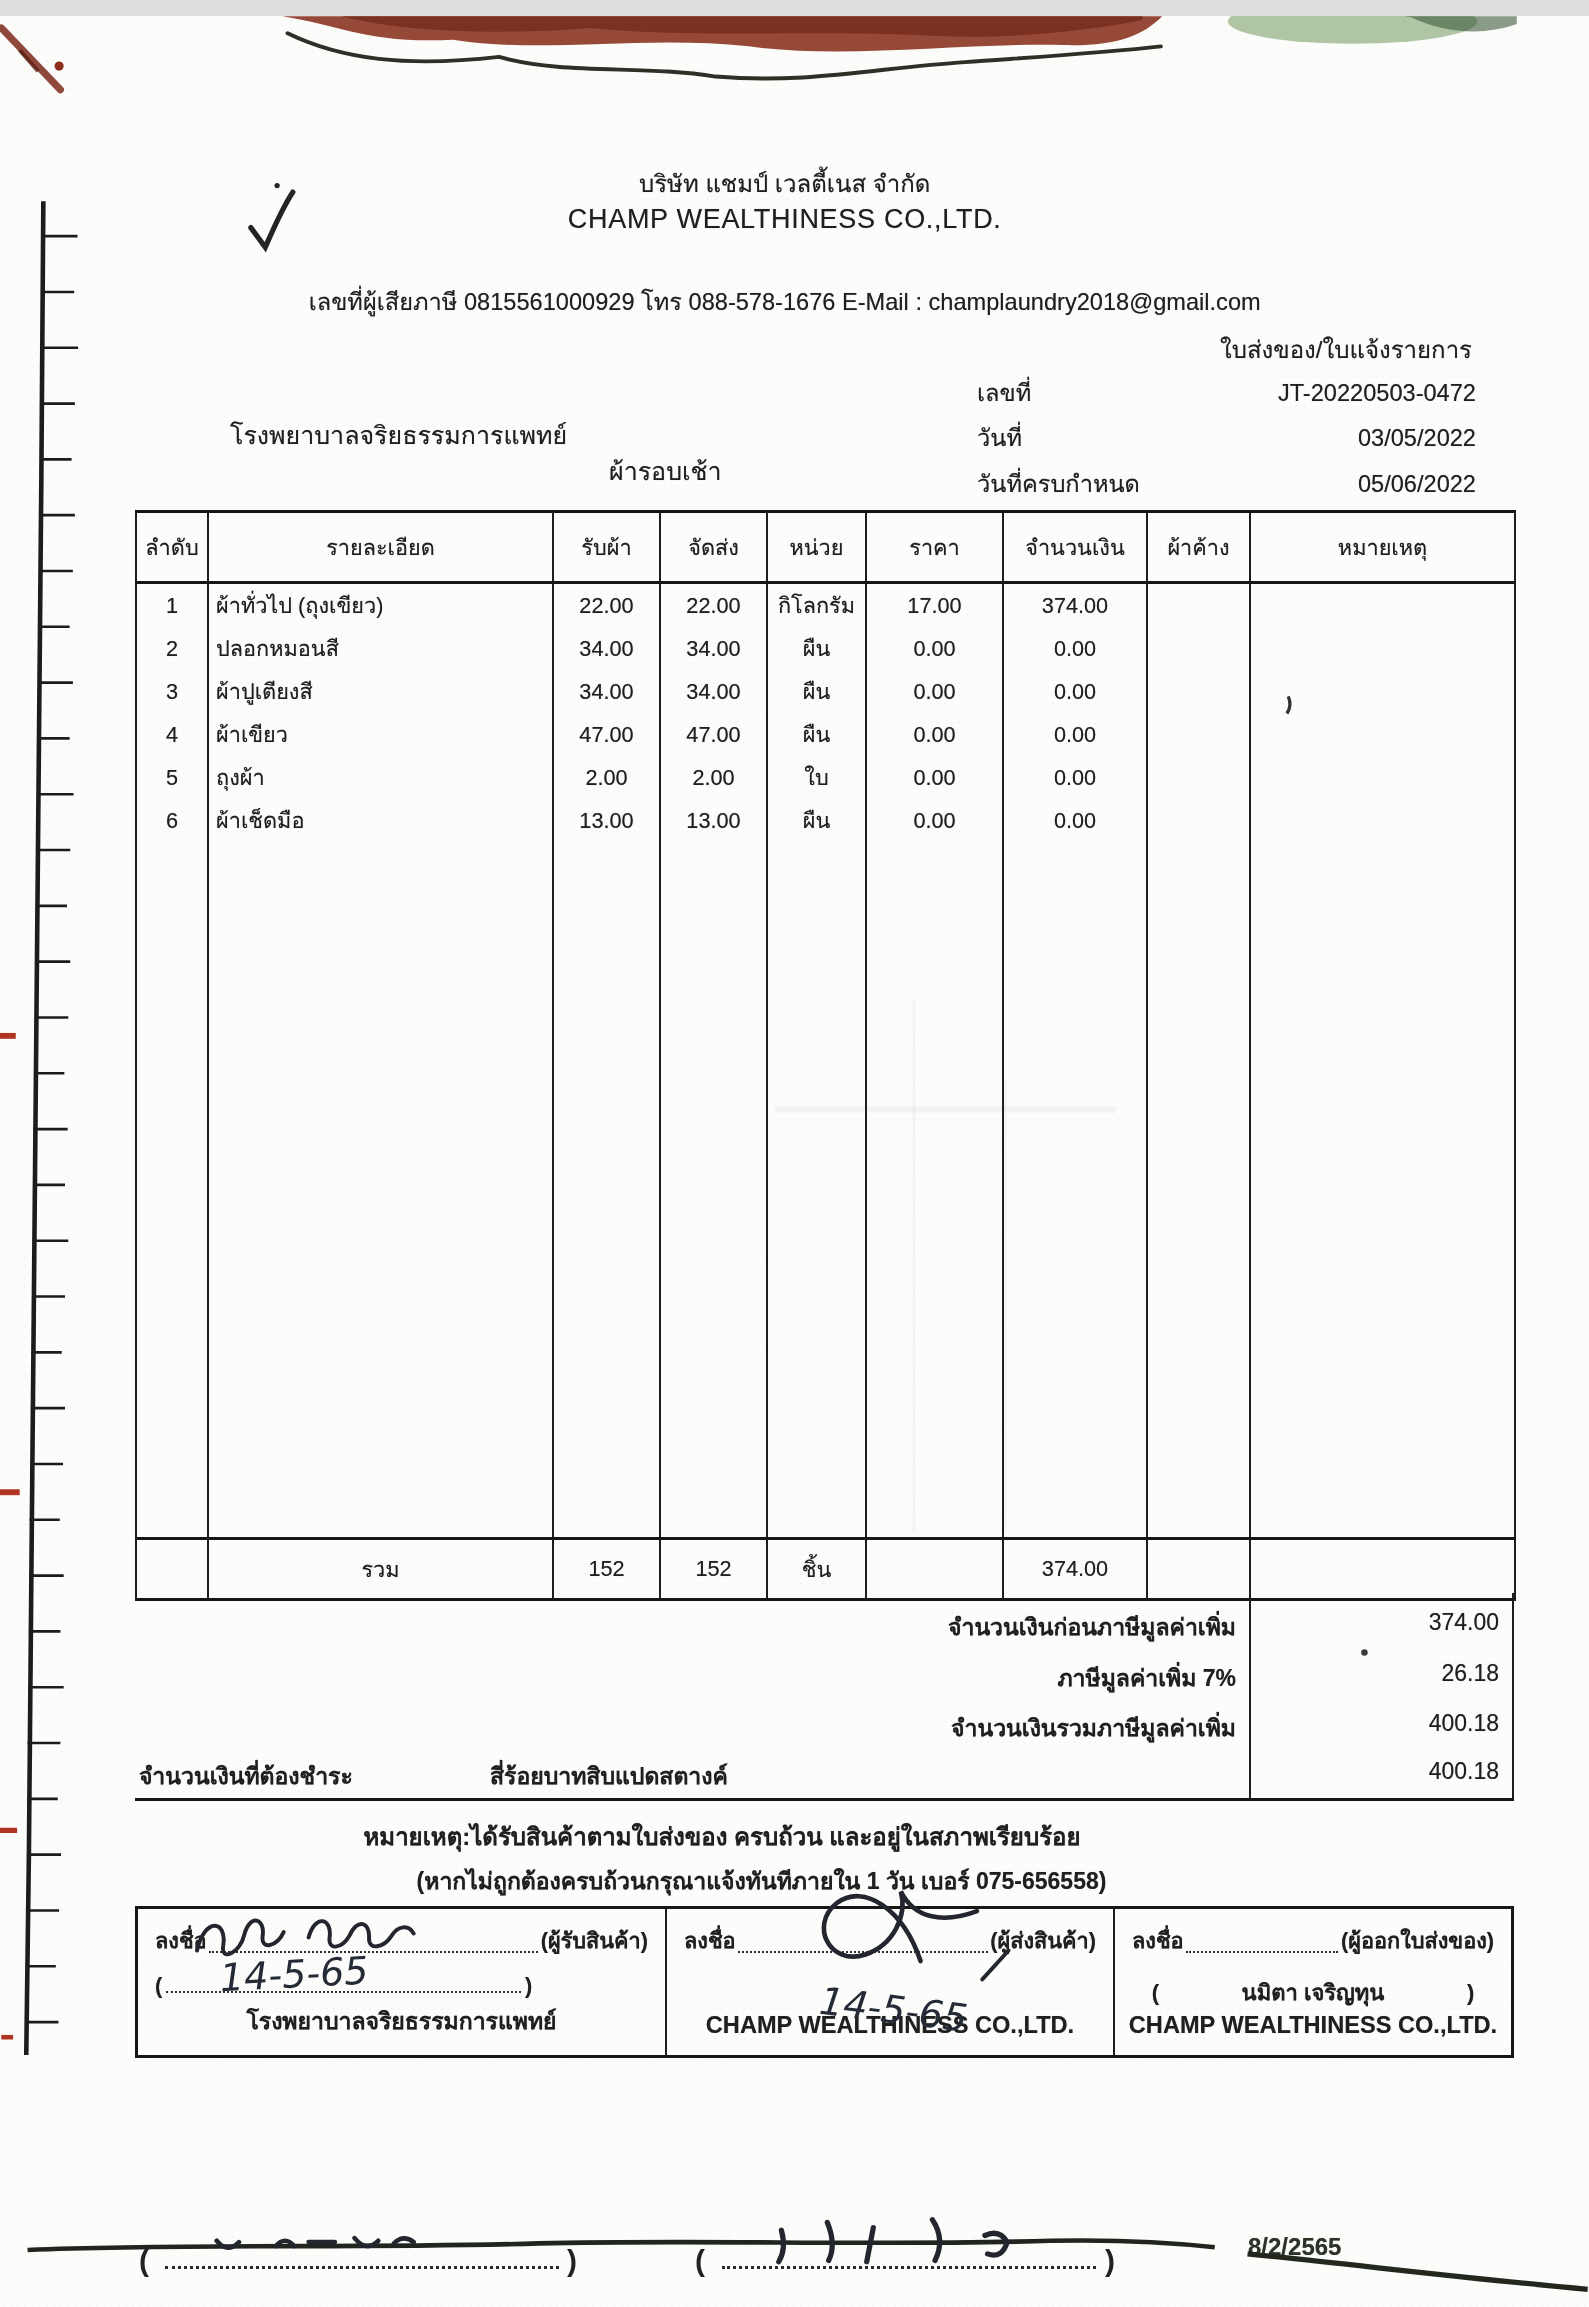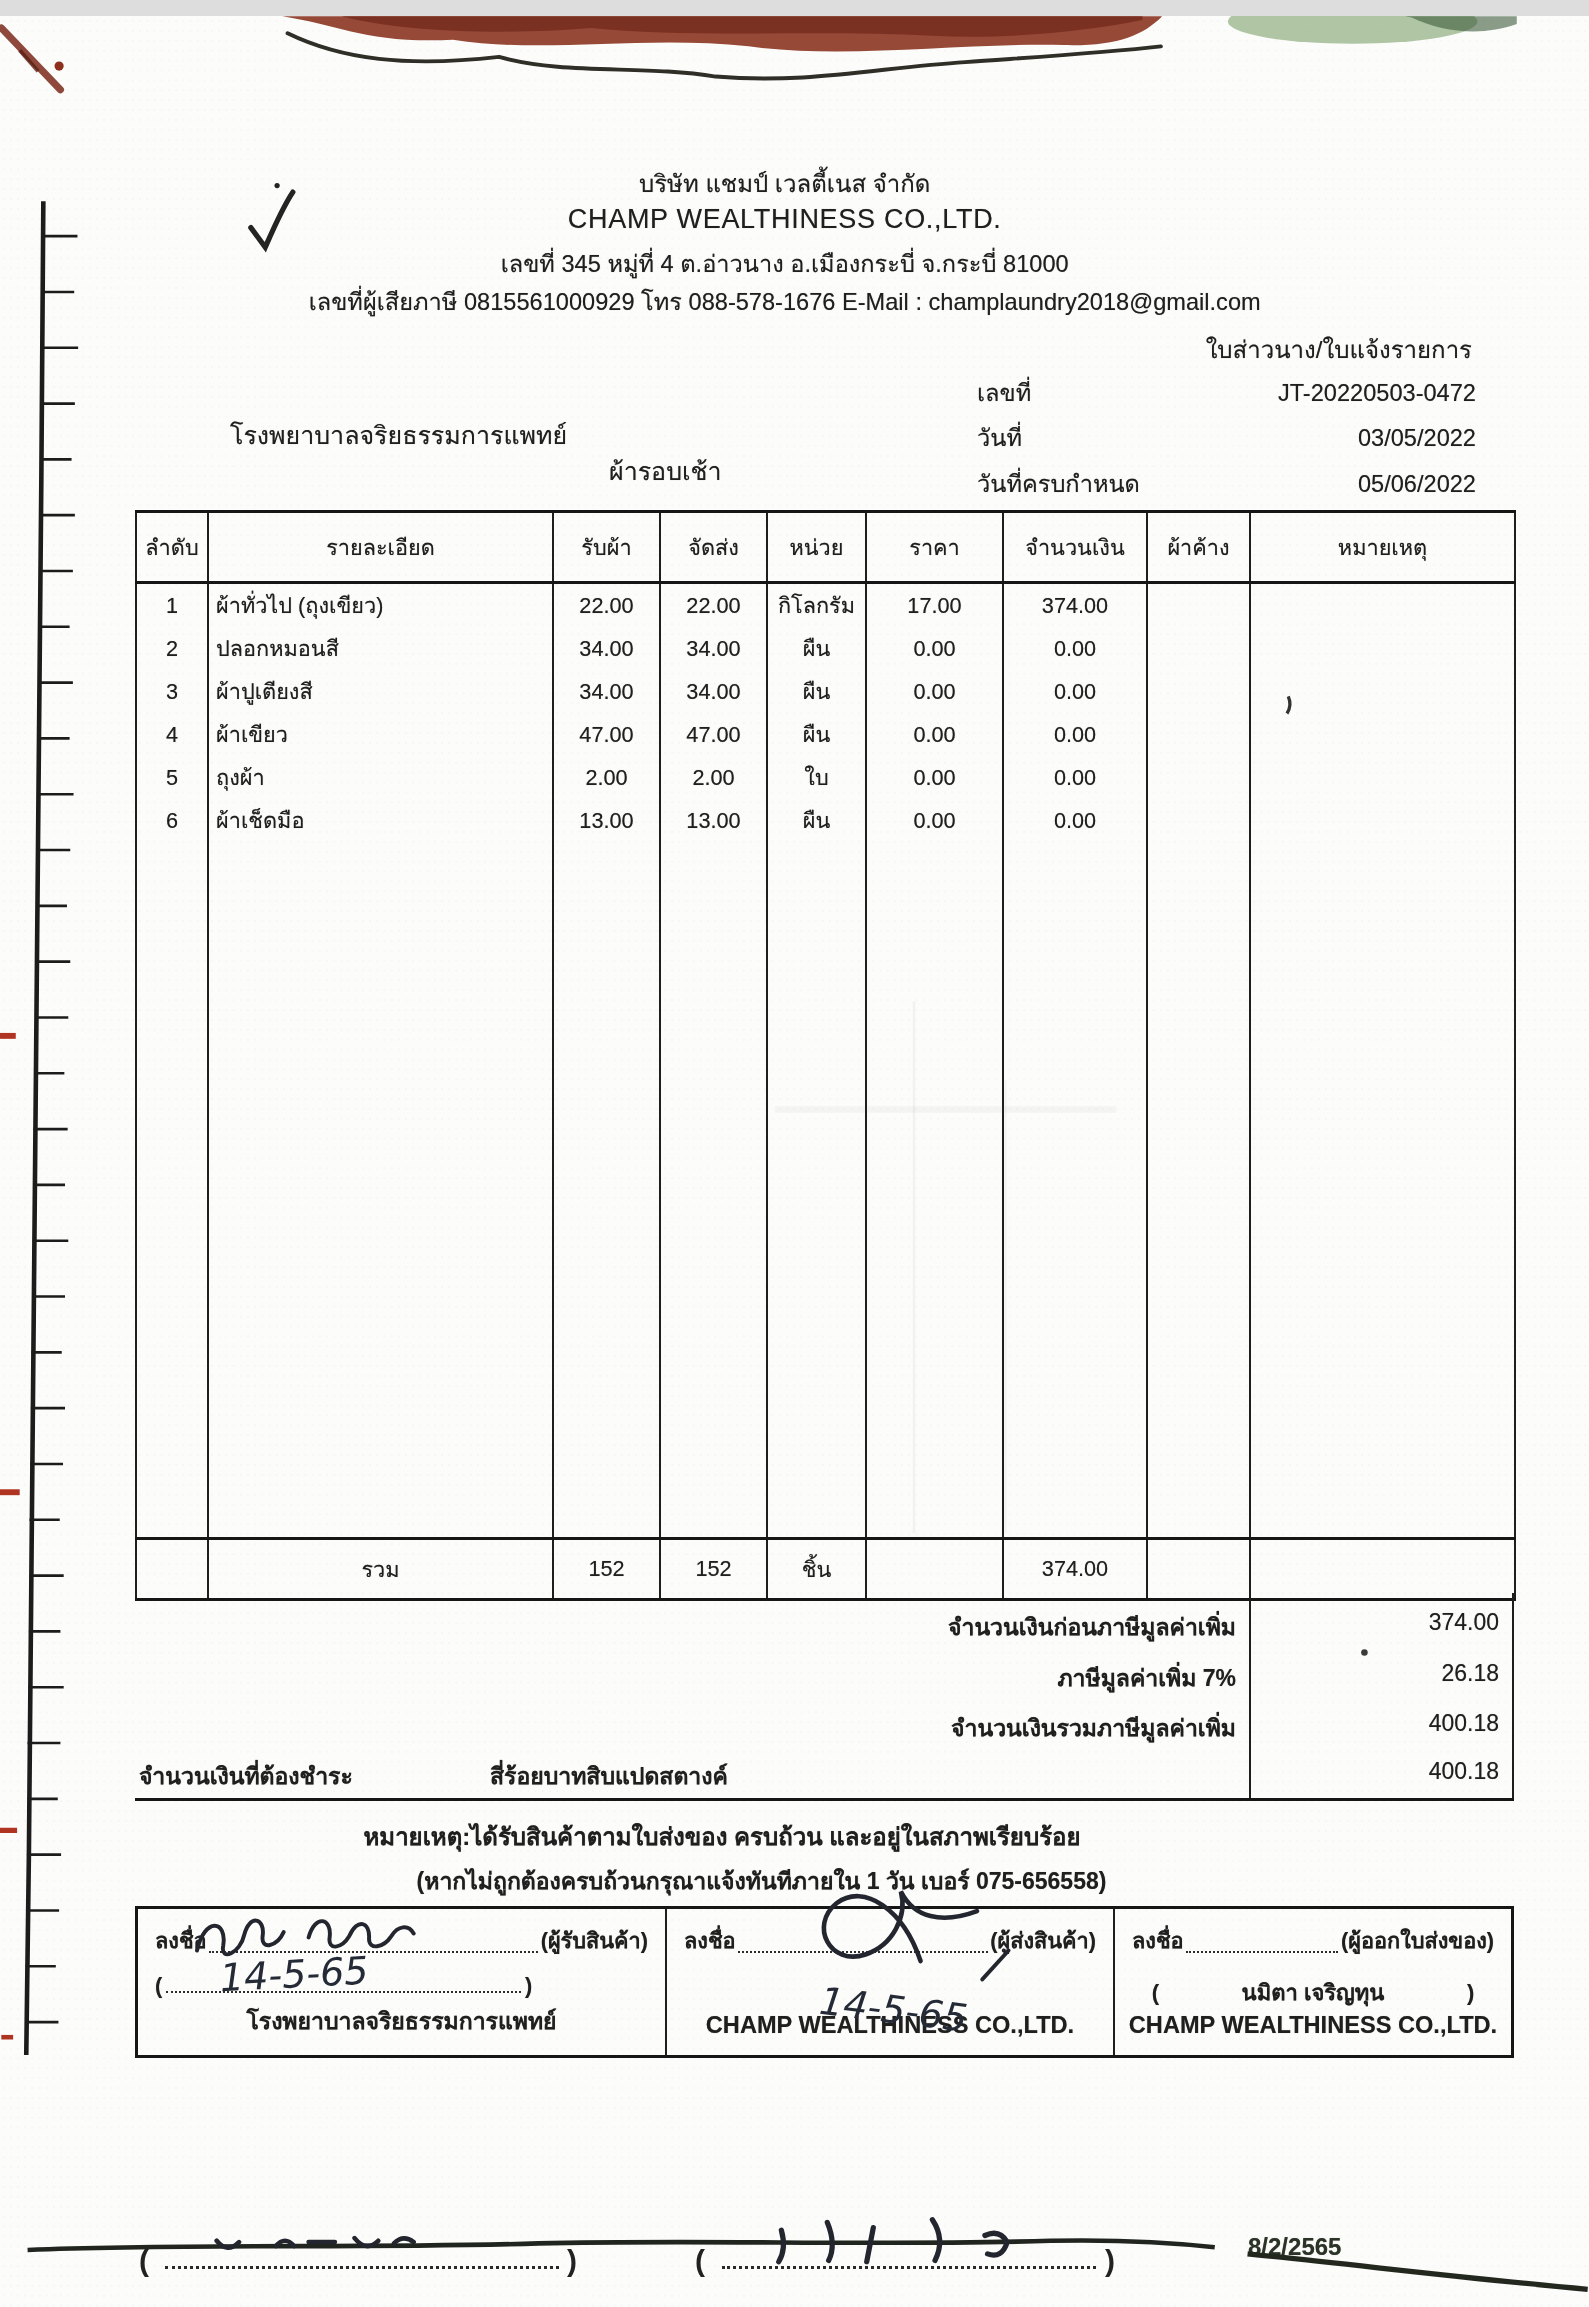--- a/index.html
+++ b/index.html
@@ -100,24 +100,23 @@
   svg.art2{position:absolute;left:0;top:0;z-index:12;pointer-events:none;}
   .hw{font-family:"DejaVu Sans", sans-serif;font-style:italic;fill:#242a36;}
 </style>
 </head>
 <body>
 
 <div class="page">
 
   <div class="hline h-th pr">บริษัท แชมป์ เวลตี้เนส จำกัด</div>
   <div class="hline h-en pr">CHAMP WEALTHINESS CO.,LTD.</div>
-  <div class="hline h-ad pr">เลขที่ 345 หมู่ที่ 4 ต.อ่าวนาง อ.เมืองกระบี่ จ.กระบี่ 81000</div>
   <div class="hline h-tax pr">เลขที่ผู้เสียภาษี 0815561000929 โทร 088-578-1676 E-Mail : champlaundry2018@gmail.com</div>
 
-  <div class="doc-title pr">ใบส่าวนาง/ใบแจ้งรายการ</div>
+  <div class="doc-title pr">ใบส่งของ/ใบแจ้งรายการ</div>
   <div class="docrow dr1">
     <span class="dl pr">เลขที่</span>
     <span class="dv pr">JT-20220503-0472</span>
   </div>
   <div class="docrow dr2">
     <span class="dl pr">วันที่</span>
     <span class="dv pr">03/05/2022</span>
   </div>
   <div class="docrow dr3">
     <span class="dl pr">วันที่ครบกำหนด</span>

